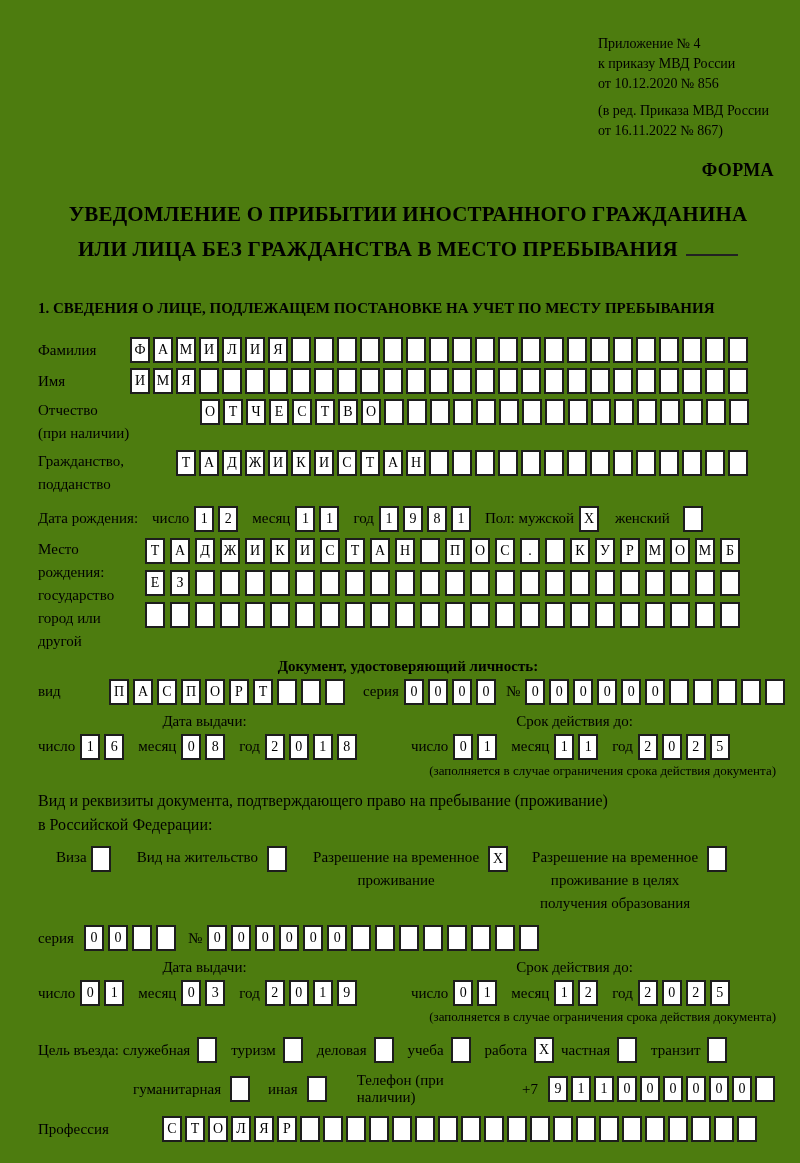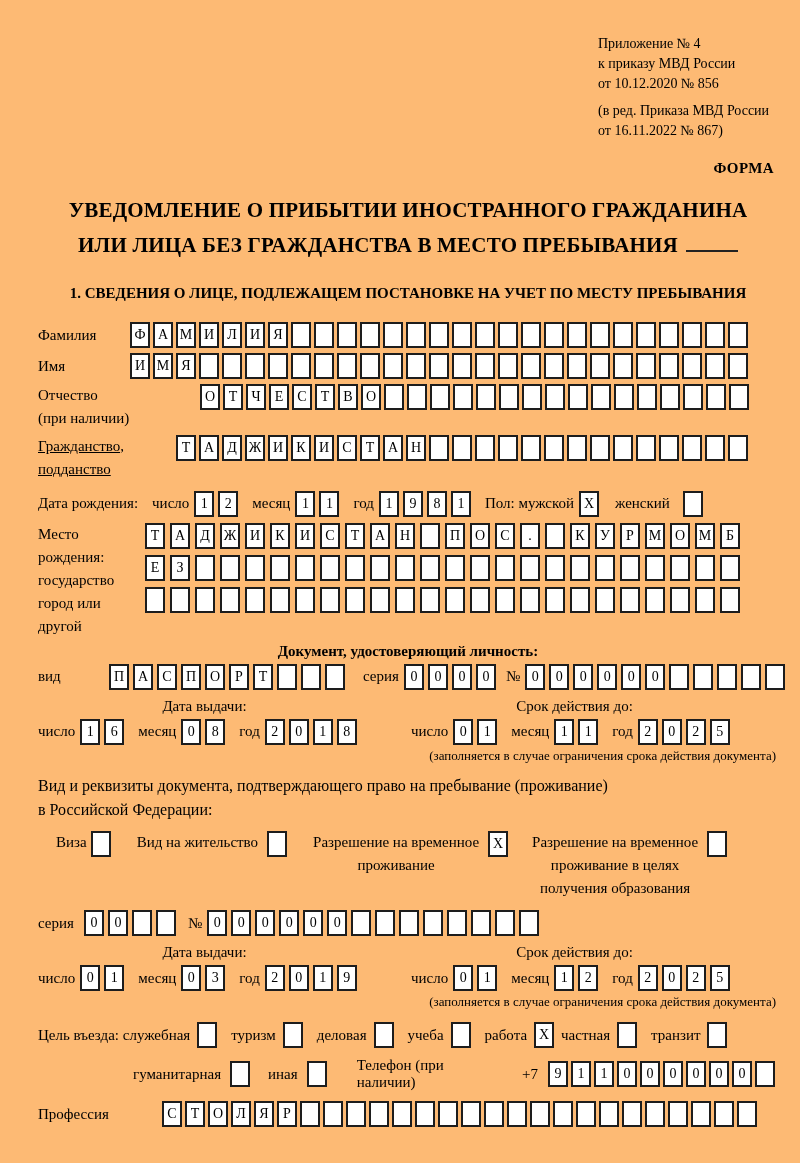--- a/index.html
+++ b/index.html
@@ -1,27 +1,27 @@
 <!DOCTYPE html>
 <html><head>
 <meta charset="utf-8">
 <style>
   html,body{margin:0;padding:0;background:#fff;}
   .page{
     width:800px;height:1163px;box-sizing:border-box;
-    padding:34px 22px 0 38px;background:#fdba74;color:#000;
+    padding:34px 22px 0 38px;background:#4d7c0f;color:#000;
     font-family:"Liberation Serif","DejaVu Serif",serif;
     position:relative;overflow:hidden;
   }
   .hdr{margin-left:560px;font-size:14px;line-height:1.42;}
   .hdr .note{margin-top:7px;}
-  .form-label{text-align:right;font-weight:bold;font-size:15px;margin-top:20px;padding-right:4px;letter-spacing:.4px;}
+  .form-label{text-align:right;font-weight:bold;font-size:18px;margin-top:20px;padding-right:4px;letter-spacing:.4px;}
   .title{text-align:center;font-weight:bold;font-size:21px;line-height:1.65;margin-top:16px;letter-spacing:.2px;}
   .blank-line{display:inline-block;width:52px;border-bottom:2px solid #222;height:14px;margin-left:8px;}
-  .sec{text-align:center;font-weight:bold;font-size:15px;margin-top:22px;margin-bottom:20px;}
+  .sec{text-align:left;font-weight:bold;font-size:15px;margin-top:33px;margin-bottom:20px;}
   .row{display:flex;align-items:flex-start;margin-bottom:5px;}
   .lbl{font-size:15px;line-height:26px;flex:none;}
   .lbl-block{font-size:15px;line-height:23px;flex:none;}
   .cells{display:flex;flex-wrap:nowrap;}
   .cell,.cb{
     width:20px;height:26px;border:2px solid #1d1d1d;box-sizing:border-box;
     margin-right:3px;display:flex;align-items:center;justify-content:center;
     font-size:14px;flex:none;background:#fff;line-height:1;
   }
   .cb{margin-right:0;}
@@ -162,21 +162,21 @@
         <span class="cell"></span>
         <span class="cell"></span>
         <span class="cell"></span>
         <span class="cell"></span>
         <span class="cell"></span>
         <span class="cell"></span>
       </div>
   </div>
 
   <div class="row">
-    <div class="lbl-block" style="width:138px;text-decoration:underline;">
+    <div class="lbl-block" style="width:138px;">
       <div>Гражданство,</div>
       <div>подданство</div>
     </div>
     <div class="cells">
         <span class="cell">Т</span>
         <span class="cell">А</span>
         <span class="cell">Д</span>
         <span class="cell">Ж</span>
         <span class="cell">И</span>
         <span class="cell">К</span>

